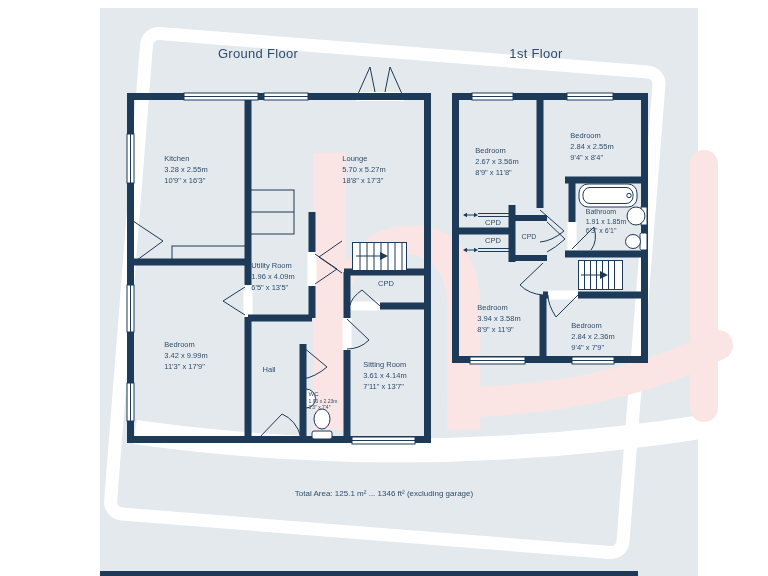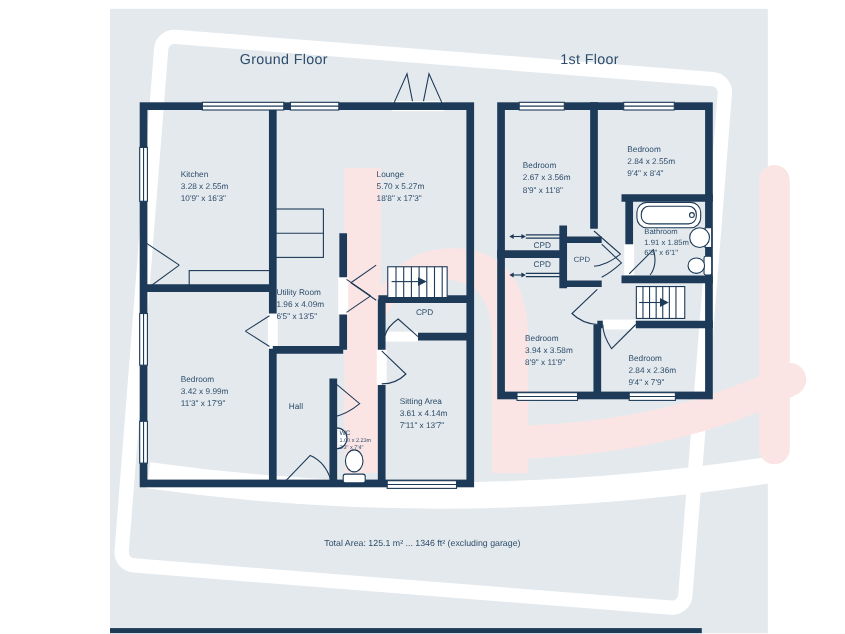--- a/index.html
+++ b/index.html
@@ -187,21 +187,21 @@
     <div>3.42 x 9.99m</div>
     <div>11'3" x 17'9"</div>
   </div>
   <div class="label" style="left:269px;top:364px">
     <div class="rm-name">Hall</div>
   </div>
   <div class="label" style="left:386px;top:278px">
     <div class="rm-name">CPD</div>
   </div>
   <div class="label" style="left:385px;top:359px">
-    <div class="rm-name">Sitting Area</div>
+    <div class="rm-name">Sitting Room</div>
     <div>3.61 x 4.14m</div>
     <div>7'11" x 13'7"</div>
   </div>
   <div class="label tiny" style="left:323px;top:391px">
     <div class="rm-name">WC</div>
     <div>1.00 x 2.23m</div>
     <div>3'3" x 7'4"</div>
   </div>
 
   <div class="label" style="left:497px;top:145px">

